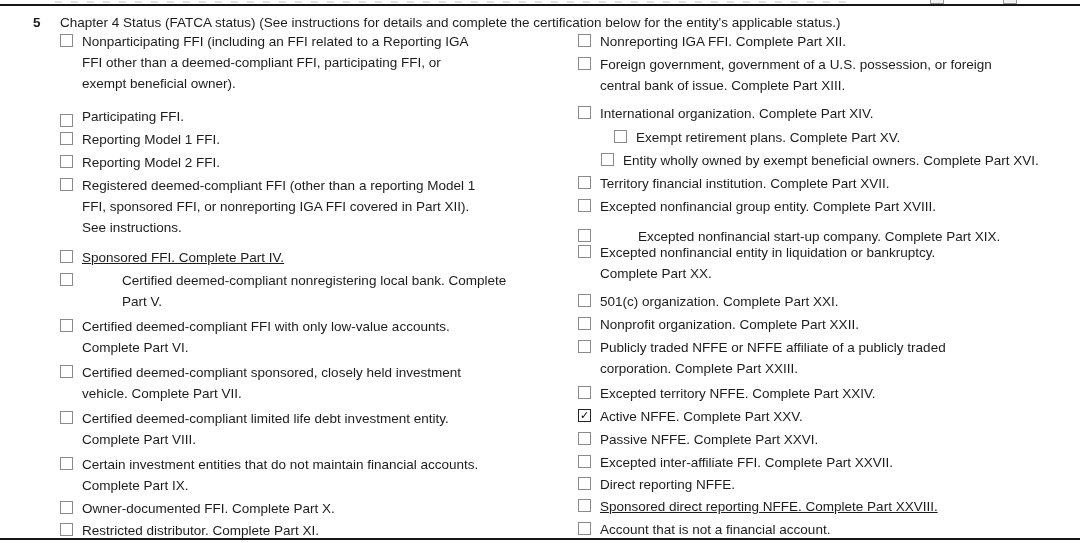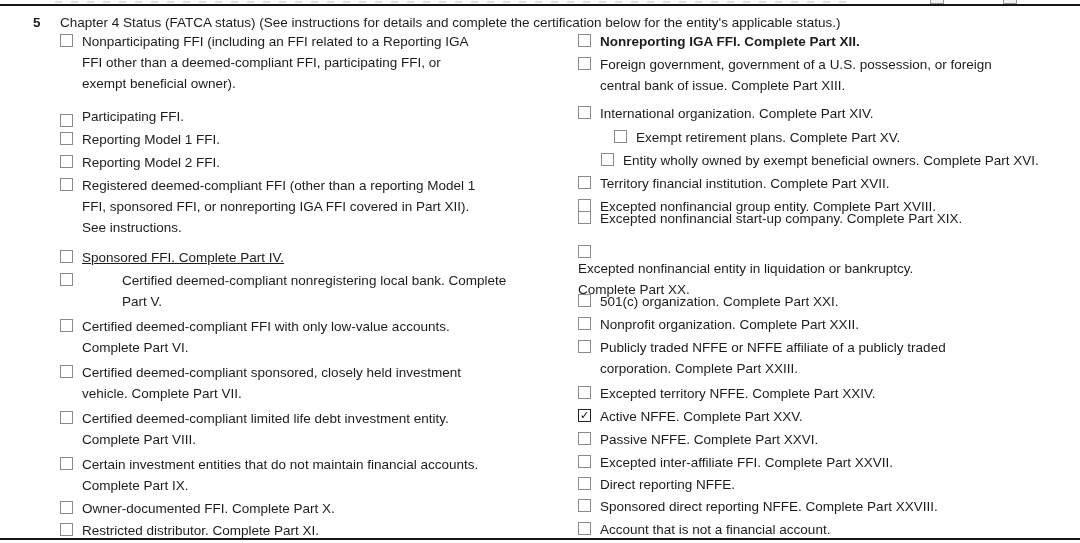--- a/index.html
+++ b/index.html
@@ -136,21 +136,21 @@
       <div class="item" style="top: 498px;">
     <span class="cb"></span>
     <span class="lbl">Owner-documented FFI. Complete Part X.</span>
   </div>
       <div class="item" style="top: 520px;">
     <span class="cb"></span>
     <span class="lbl">Restricted distributor. Complete Part XI.</span>
   </div>
     </div>
   <div class="col col-right">
-      <div class="item" style="top: 31px; font-weight: bold;">
+      <div class="item" style="top: 31px;">
     <span class="cb"></span>
     <span class="lbl">Nonreporting IGA FFI. Complete Part XII.</span>
   </div>
       <div class="item" style="top: 54px;">
     <span class="cb"></span>
     <span class="lbl">Foreign government, government of a U.S. possession, or foreign
 central bank of issue. Complete Part XIII.</span>
   </div>
       <div class="item" style="top: 103px;">
     <span class="cb"></span>
@@ -165,25 +165,25 @@
     <span class="lbl">Entity wholly owned by exempt beneficial owners. Complete Part XVI.</span>
   </div>
       <div class="item" style="top: 173px;">
     <span class="cb"></span>
     <span class="lbl">Territory financial institution. Complete Part XVII.</span>
   </div>
       <div class="item" style="top: 196px;">
     <span class="cb"></span>
     <span class="lbl">Excepted nonfinancial group entity. Complete Part XVIII.</span>
   </div>
-      <div class="item" style="top: 208px;">
+      <div class="item" style="top: 226px; gap: 38px;">
     <span class="cb"></span>
     <span class="lbl">Excepted nonfinancial start-up company. Complete Part XIX.</span>
   </div>
-      <div class="item" style="top: 242px; flex-direction: column;">
+      <div class="item" style="top: 242px;">
     <span class="cb"></span>
     <span class="lbl">Excepted nonfinancial entity in liquidation or bankruptcy.
 Complete Part XX.</span>
   </div>
       <div class="item" style="top: 291px;">
     <span class="cb"></span>
     <span class="lbl">501(c) organization. Complete Part XXI.</span>
   </div>
       <div class="item" style="top: 314px;">
     <span class="cb"></span>
@@ -207,21 +207,21 @@
     <span class="lbl">Passive NFFE. Complete Part XXVI.</span>
   </div>
       <div class="item" style="top: 452px;">
     <span class="cb"></span>
     <span class="lbl">Excepted inter-affiliate FFI. Complete Part XXVII.</span>
   </div>
       <div class="item" style="top: 474px;">
     <span class="cb"></span>
     <span class="lbl">Direct reporting NFFE.</span>
   </div>
-      <div class="item" style="top: 496px;">
+      <div class="item" style="top: 496px; text-decoration: underline;">
     <span class="cb"></span>
     <span class="lbl">Sponsored direct reporting NFFE. Complete Part XXVIII.</span>
   </div>
       <div class="item" style="top: 519px;">
     <span class="cb"></span>
     <span class="lbl">Account that is not a financial account.</span>
   </div>
     </div>
 
   <div class="rule-bottom"></div>

